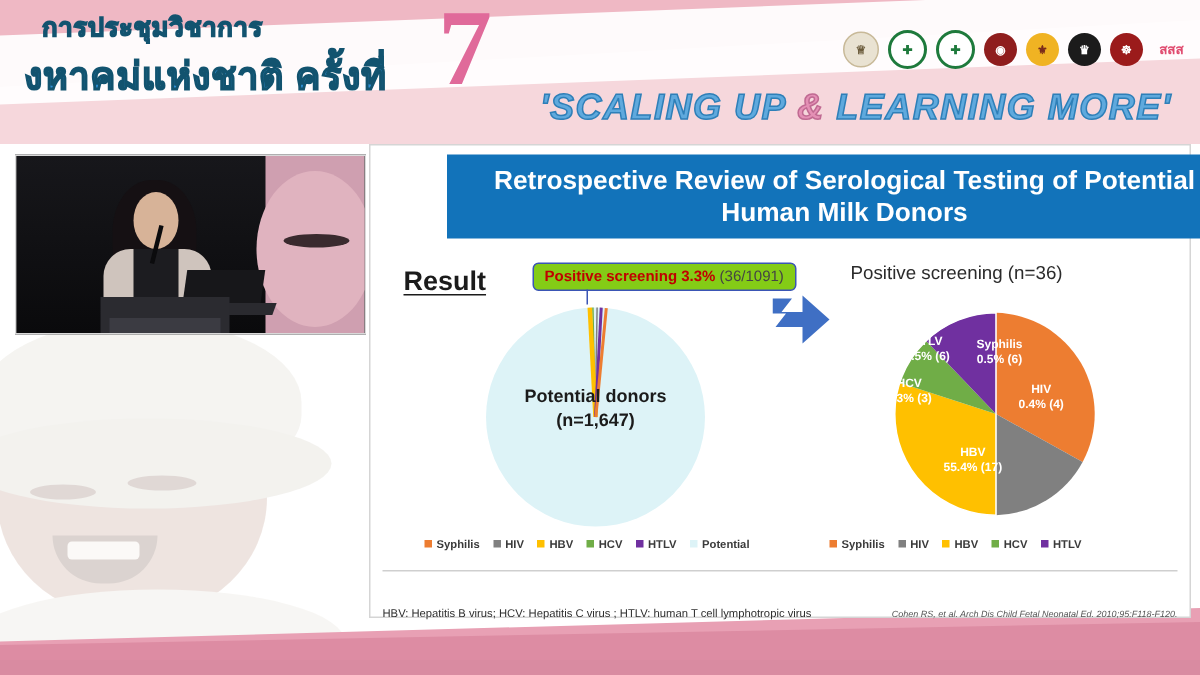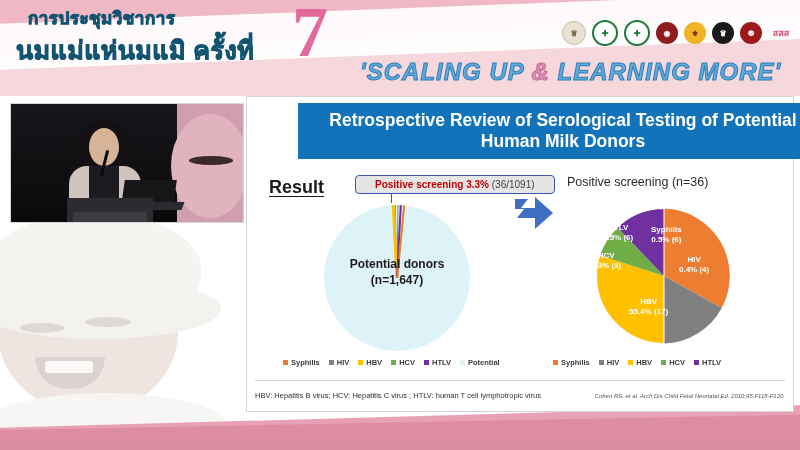--- a/index.html
+++ b/index.html
@@ -80,21 +80,21 @@
 
   
   .slide{position:absolute;left:246px;top:96px;width:546px;height:314px;background:#ffffff;
      border:1px solid #d5d5d5;}
   .slide-title{position:absolute;left:7px;top:6px;width:530px;height:56px;background:#1273ba;
      color:#fff;display:flex;align-items:center;justify-content:center;text-align:center;
      font-size:17.5px;font-weight:bold;line-height:1.22;padding:0 8px;box-sizing:border-box;margin-left:44px;}
   .result-label{position:absolute;left:22px;top:80px;font-size:18px;font-weight:bold;color:#1b1b1b;
      text-decoration:underline;text-underline-offset:3px;}
 
-  .callout{position:absolute;left:108px;top:78px;padding:3px 19px;background:#e5e5e5;
+  .callout{position:absolute;left:108px;top:78px;padding:3px 7px;background:#84cc16;
      border:1.4px solid #3a55b5;border-radius:4px;font-size:10px;white-space:nowrap;line-height:1.1;}
   .callout .strong{color:#c00000;font-weight:bold;}
   .callout .frac{color:#444;font-weight:normal;}
   .callout-stem{position:absolute;left:144px;top:96px;width:1.2px;height:10px;background:#3a55b5;}
 
   
   .pie-left{position:absolute;left:77px;top:108px;width:146px;height:146px;border-radius:50%;
      background:#ddf3f7;}
   .sliver{position:absolute;transform-origin:bottom center;bottom:50%;left:50%;}
   .pie-left .sl1{width:3px;height:73px;background:#ffc000;transform:translateX(-50%) rotate(-3deg);}
@@ -113,21 +113,21 @@
   .pr-lab{position:absolute;font-size:8px;font-weight:bold;color:#fff;text-align:center;line-height:1.25;
      white-space:nowrap;}
 
   
   .legend{position:absolute;display:flex;align-items:center;gap:9px;font-size:7.5px;color:#3b3b3b;font-weight:bold;}
   .legend .li{display:flex;align-items:center;gap:3px;}
   .legend .sw{width:5px;height:5px;display:inline-block;}
   .legend-left{left:36px;top:261px;}
   .legend-right{left:306px;top:261px;}
 
-  .footnote{position:absolute;left:8px;top:283px;width:530px;border-top:1px solid #cfcfcf;padding-top:10px;
+  .footnote{position:absolute;left:8px;top:283px;width:530px;border-top:1px solid #cfcfcf;padding-top:23px;
      display:flex;justify-content:space-between;align-items:baseline;}
   .footnote .fn{font-size:7.5px;color:#2e2e2e;}
   .footnote .cite{font-size:6px;color:#555;font-style:italic;white-space:nowrap;}
 </style>
 </head>
 <body>
 
 <div id="stage">
 
   <div class="bg-white-mid"></div>
@@ -140,21 +140,21 @@
       <div class="hat"></div>
       <div class="hatbrim"></div>
     <div class="eye1"></div>
       <div class="eye2"></div>
     <div class="mouth"></div>
       <div class="teeth"></div>
       <div class="body"></div>
   </div>
 
   <div class="hdr-th1">การประชุมวิชาการ</div>
-  <div class="hdr-th2">นมแม่แห่นมแมิ ครั้งที่</div>
+  <div class="hdr-th2">งหาคม่แห่งชาติ ครั้งที่</div>
   <div class="hdr-seven">7</div>
   <div class="hdr-tag"><span>'SCALING UP </span><span class="amp">&amp;</span><span> LEARNING MORE'</span></div>
 
   <div class="logos">
     <div class="logo l1">♕</div>
     <div class="logo l2">✚</div>
     <div class="logo l3">✚</div>
     <div class="logo l4">◉</div>
     <div class="logo l5">⚜</div>
     <div class="logo l6">♛</div>

